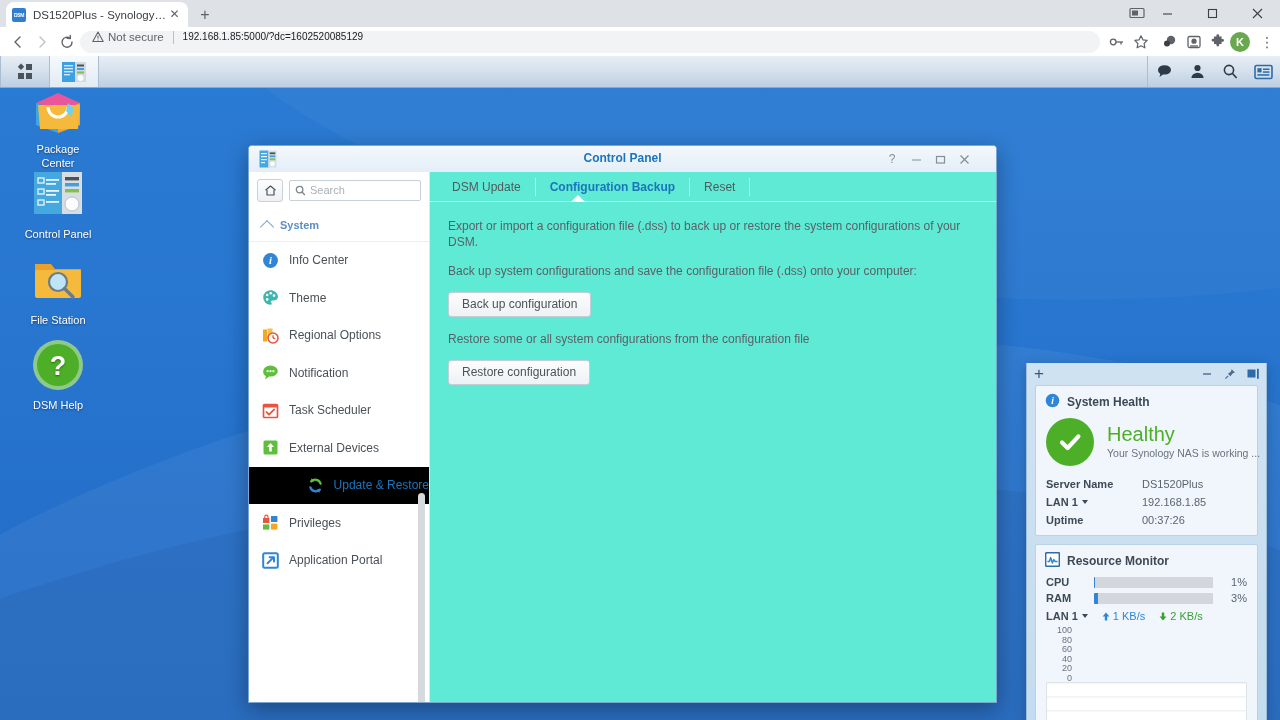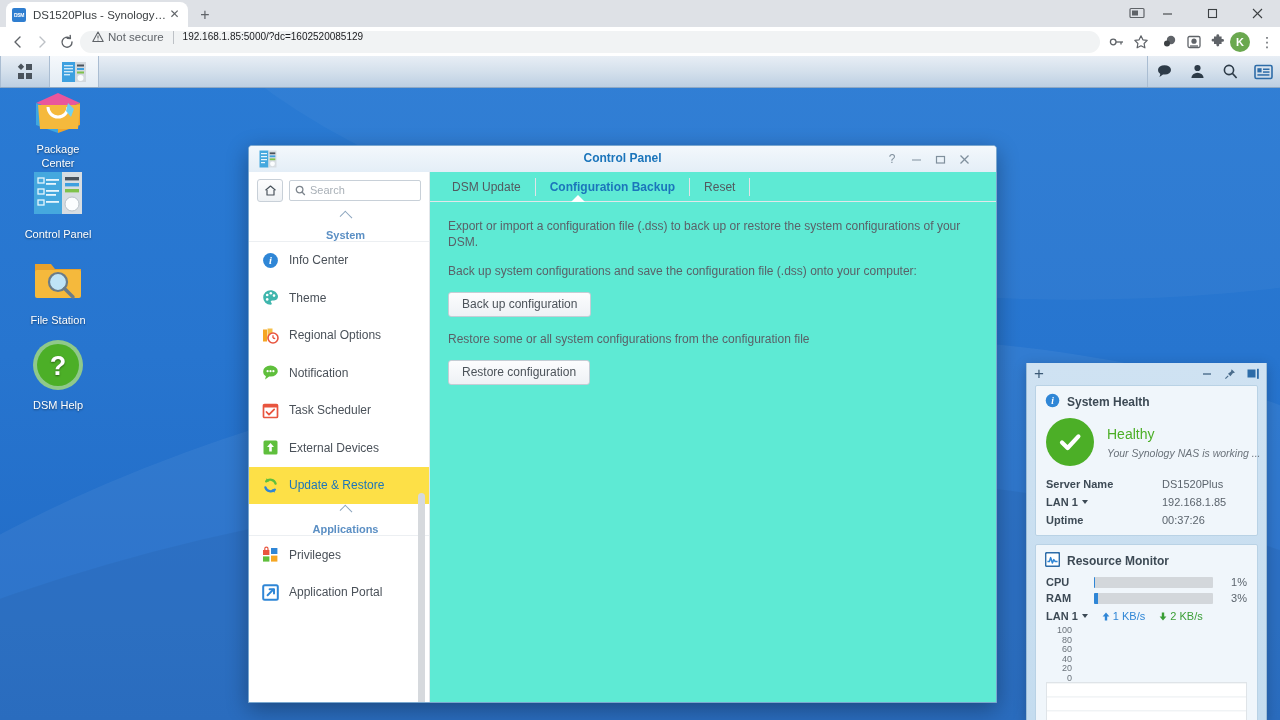--- a/index.html
+++ b/index.html
@@ -162,26 +162,26 @@
     flex:1;height:21px;border:1px solid #c8d0d8;border-radius:2px;background:#fff;
     display:flex;align-items:center;padding:0 5px;gap:4px;box-sizing:border-box;
   }
   .cp-search-ph{font-size:11px;color:#a9b0b7;}
   .cp-nav{flex:1;position:relative;overflow:hidden;}
   .nav-scroll{position:absolute;left:0;top:-32px;width:180px;}
   .nav-item{
     height:37.5px;display:flex;align-items:center;padding-left:13px;gap:10px;
     font-size:12px;color:#4a5159;box-sizing:border-box;
   }
-  .nav-item.sel{background:#fde047;color:#1b75bb;}
+  .nav-item.sel{background:#000000;color:#1b75bb;justify-content:flex-end;}
   .nav-ico{width:17px;height:17px;flex:0 0 17px;position:relative;}
   .nav-group{
     height:32px;display:flex;align-items:center;padding-left:13px;gap:8px;
     font-size:11px;font-weight:bold;color:#5b8fc4;
-    border-bottom:1px solid #eceff2;box-sizing:border-box;flex-direction:column;
+    border-bottom:1px solid #eceff2;box-sizing:border-box;
   }
   .chev{width:9px;height:9px;border-left:1.5px solid #8aa4bd;border-top:1.5px solid #8aa4bd;
     transform:rotate(45deg);margin-top:3px;}
   .side-scrollbar{
     position:absolute;right:4px;top:289px;width:7px;height:222px;
     background:#d6d9dd;border-radius:4px;
   }
 
   .cp-main{flex:1;position:relative;background:#5eead4;}
   .tabs{
@@ -227,23 +227,23 @@
   }
   .wg-card-title{
     display:flex;align-items:center;gap:7px;padding:7px 9px 4px;
     font-size:12px;font-weight:bold;color:#3d4a55;
   }
   .health-row{display:flex;align-items:center;padding:3px 10px 9px;gap:13px;}
   .health-check{
     width:48px;height:48px;border-radius:50%;background:#4caf27;flex:0 0 48px;
     display:flex;align-items:center;justify-content:center;
   }
-  .health-label{font-size:14px;color:#4caf27;line-height:18px;}
-  .health-sub{font-size:10.5px;color:#6b737b;margin-top:4px;white-space:nowrap;overflow:hidden;font-style:italic;}
-  .kv{display:flex;padding:3px 10px;font-size:11px;gap:20px;}
+  .health-label{font-size:20px;color:#4caf27;line-height:18px;}
+  .health-sub{font-size:10.5px;color:#6b737b;margin-top:4px;white-space:nowrap;overflow:hidden;}
+  .kv{display:flex;padding:3px 10px;font-size:11px;}
   .kv .k{width:96px;font-weight:bold;color:#3d4a55;}
   .kv .v{color:#5b646d;}
   .kv:last-child{padding-bottom:9px;}
   .caret-dn{
     display:inline-block;width:0;height:0;margin-left:4px;vertical-align:2px;
     border-left:3.5px solid transparent;border-right:3.5px solid transparent;
     border-top:4px solid #3d4a55;
   }
   .res-row{display:flex;align-items:center;padding:2px 10px;font-size:11px;gap:8px;}
   .res-lbl{width:40px;font-weight:bold;color:#3d4a55;}
@@ -631,24 +631,20 @@
                   <svg width="17" height="17" viewBox="0 0 17 17">
                     <path d="M13.6 6.6 A5.6 5.6 0 0 0 4.2 4.4" fill="none" stroke="#5fbf3c" stroke-width="2.3" stroke-linecap="round"></path>
                     <path d="M4.6 1.2 L3.6 5 L7.4 4.4 z" fill="#5fbf3c"></path>
                     <path d="M3.4 10.4 A5.6 5.6 0 0 0 12.8 12.6" fill="none" stroke="#2f86d6" stroke-width="2.3" stroke-linecap="round"></path>
                     <path d="M12.4 15.8 L13.4 12 L9.6 12.6 z" fill="#2f86d6"></path>
                   </svg>
                 </span>
                 <span>Update &amp; Restore</span>
               </div>
 
-              <div class="nav-group">
-                <span class="chev"></span>
-                <span>Applications</span>
-              </div>
 
               <div class="nav-item">
                 <span class="nav-ico">
                   <svg width="17" height="17" viewBox="0 0 17 17">
                       <rect x="1" y="4" width="6.4" height="5" fill="#e8553f"></rect>
                       <path d="M2.8 4 v-1.2 a1.6 1.6 0 0 1 3.2 0 V4" fill="none" stroke="#e8553f" stroke-width="1.2"></path>
                       <rect x="9" y="2" width="6.4" height="6" fill="#2f86d6"></rect>
                       <rect x="1" y="10.4" width="6.4" height="5.2" fill="#5fbf3c"></rect>
                       <rect x="9" y="9.6" width="6.4" height="6" fill="#f5a623"></rect>
                     </svg>

